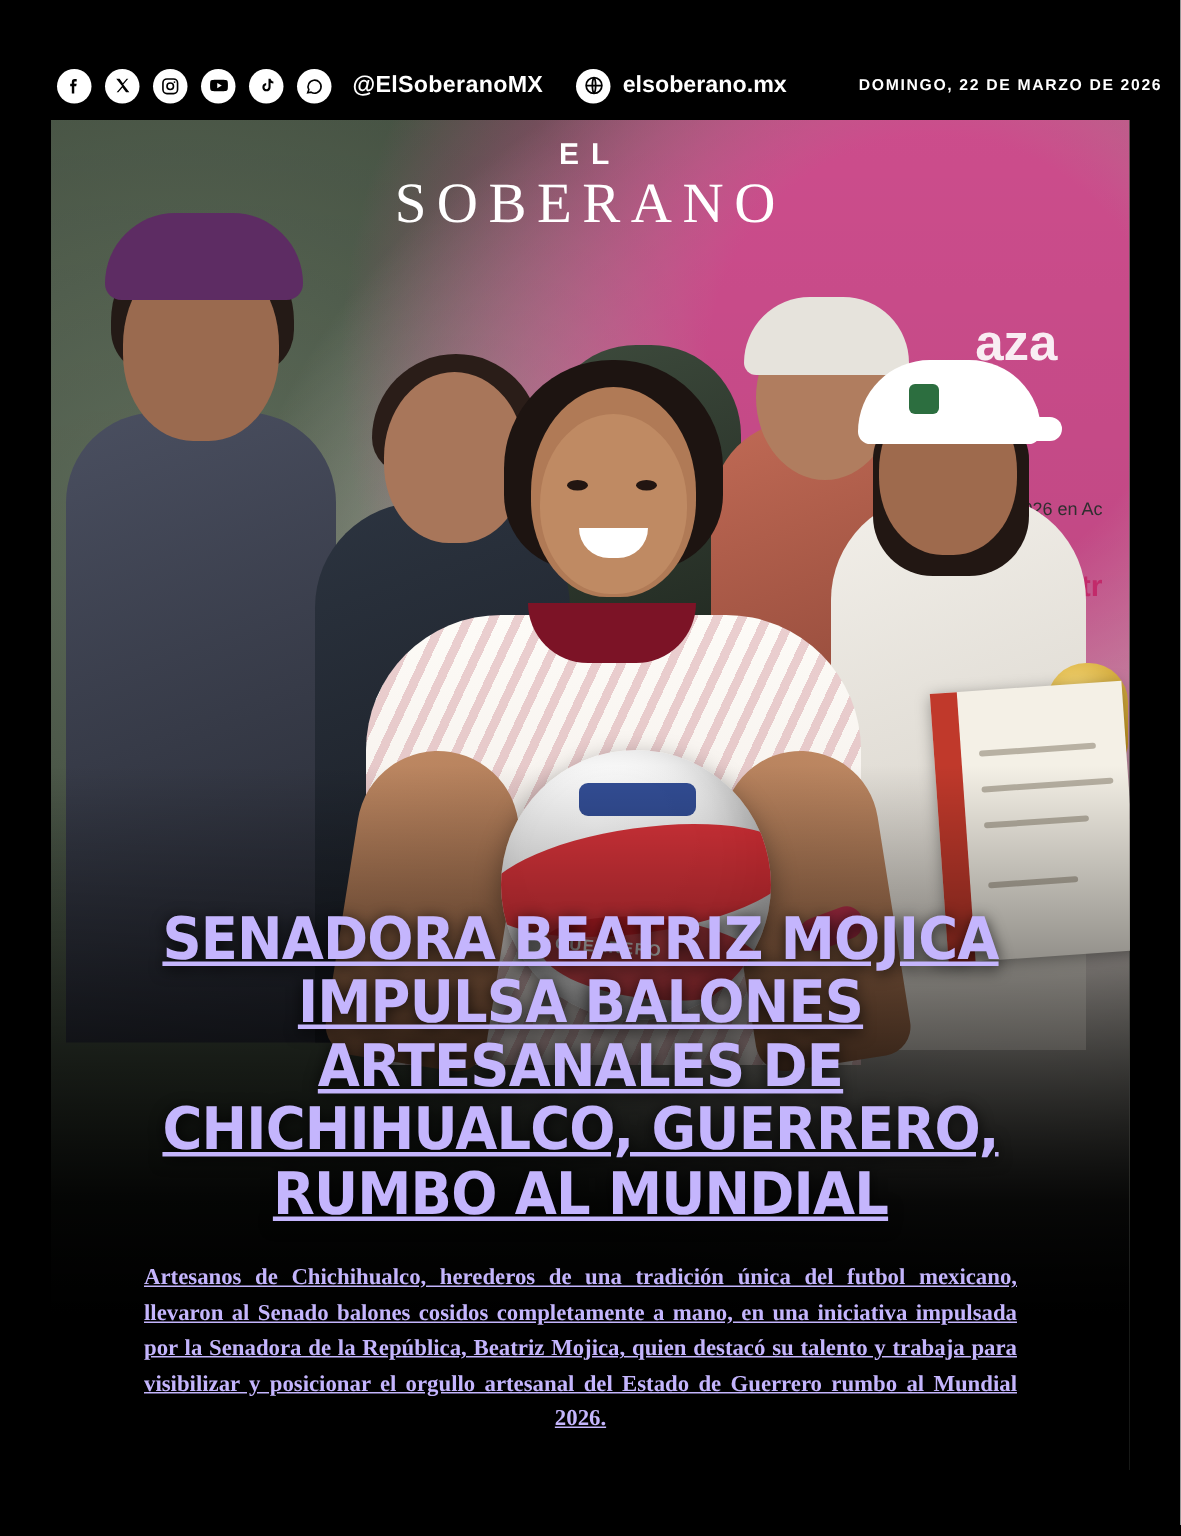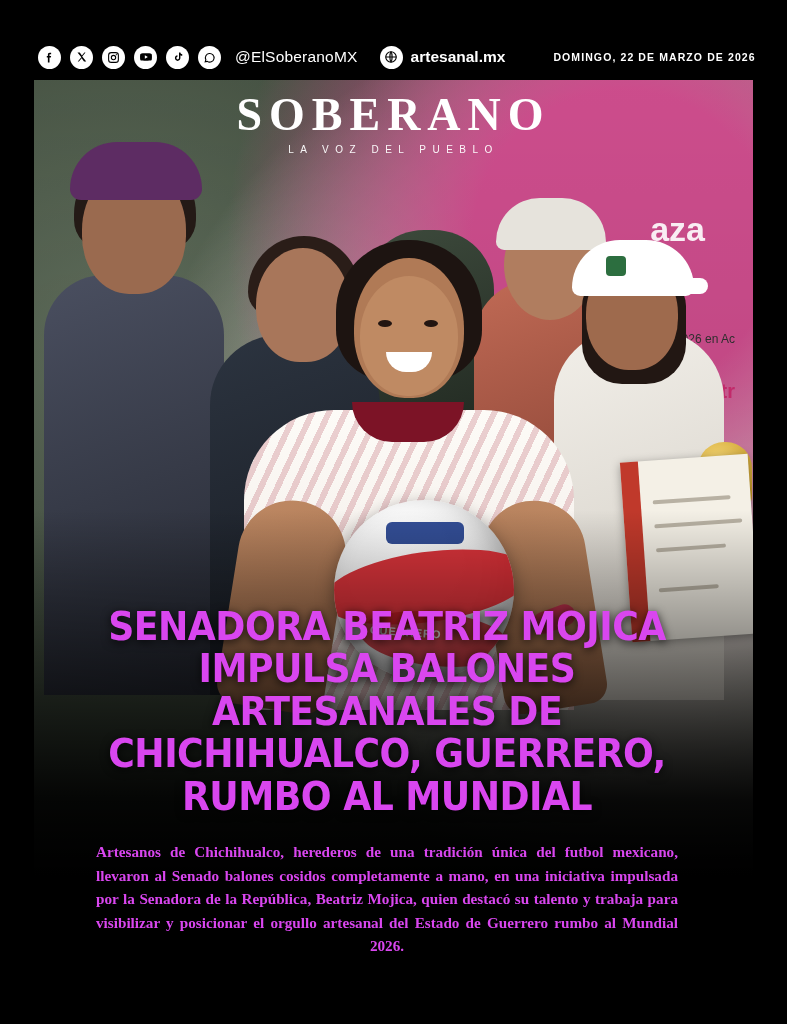--- a/index.html
+++ b/index.html
@@ -36,21 +36,21 @@
     background: #ffffff;
     color: #000000;
     display: flex;
     align-items: center;
     justify-content: center;
     flex: 0 0 auto;
   }
   .soc svg { display: block; }
   .handle {
     color: #ffffff;
-    font-weight: normal;
+    font-weight: bold;
     font-size: 15.5px;
     letter-spacing: .2px;
     margin-left: 5px;
   }
   .site-cluster {
     display: flex;
     align-items: center;
     gap: 8px;
     margin-left: 22px;
   }
@@ -183,41 +183,42 @@
     color: #ffffff;
     z-index: 6;
   }
   .mast-el {
     font-size: 20px;
     font-weight: bold;
     letter-spacing: 8px;
     margin-bottom: 2px;
   }
   .mast-main {
-    font-size: 46px;
-    font-weight: bold;
+    font-size: 38px;
+    font-weight: normal;
     letter-spacing: 7px;
     line-height: 1;
     font-family: "Liberation Serif", serif;
   }
   .mast-tag {
     font-size: 10px;
     letter-spacing: 6.5px;
     margin-top: 6px;
     opacity: .95;
   }
 
   
   .textblock {
     position: absolute;
     left: 0; right: 13px; bottom: 22px;
     z-index: 7;
     padding: 0 36px;
     text-align: center;
-    color: #d946ef;
+    color: #c4b5fd;
+    text-decoration: underline;
   }
   .headline {
     font-family: "DejaVu Sans", sans-serif;
     font-weight: bold;
     font-size: 39px;
     line-height: 1.09;
     letter-spacing: -0.6px;
     text-transform: uppercase;
     transform: scaleX(0.93);
     transform-origin: center;
@@ -276,21 +277,21 @@
         </span>
         <span class="handle">@ElSoberanoMX</span>
       </div>
       <div class="site-cluster">
         <span class="soc">
           <svg width="14" height="14" viewBox="0 0 24 24" fill="none" stroke="#000" stroke-width="2">
               <circle cx="12" cy="12" r="9"></circle>
               <path d="M3 12h18M12 3c2.5 3 2.5 15 0 18M12 3c-2.5 3-2.5 15 0 18"></path>
             </svg>
         </span>
-        <span class="site-name">artesanal.mx</span>
+        <span class="site-name">elsoberano.mx</span>
       </div>
     </div>
     <div class="dateblock">
       <div class="date-line">DOMINGO, 22 DE MARZO DE 2026</div>
     </div>
   </div>
 
   <div class="hero">
 
     <div class="photo">
@@ -345,22 +346,22 @@
         <div class="ball-red-a"></div>
         <div class="ball-red-b"></div>
         <div class="ball-star"></div>
         <div class="ball-txt">GUERRERO</div>
       </div>
 
       <div class="photo-overlay-bottom"></div>
     </div>
 
     <div class="masthead">
+      <div class="mast-el">EL</div>
       <div class="mast-main">SOBERANO</div>
-      <div class="mast-tag">LA VOZ DEL PUEBLO</div>
     </div>
 
     <div class="textblock">
       <div class="headline">SENADORA BEATRIZ MOJICA IMPULSA BALONES ARTESANALES DE CHICHIHUALCO, GUERRERO, RUMBO AL MUNDIAL</div>
       <div class="lead">Artesanos de Chichihualco, herederos de una tradición única del futbol mexicano, llevaron al Senado balones cosidos completamente a mano, en una iniciativa impulsada por la Senadora de la República, Beatriz Mojica, quien destacó su talento y trabaja para visibilizar y posicionar el orgullo artesanal del Estado de Guerrero rumbo al Mundial 2026.</div>
     </div>
 
   </div>
 </div>
 

